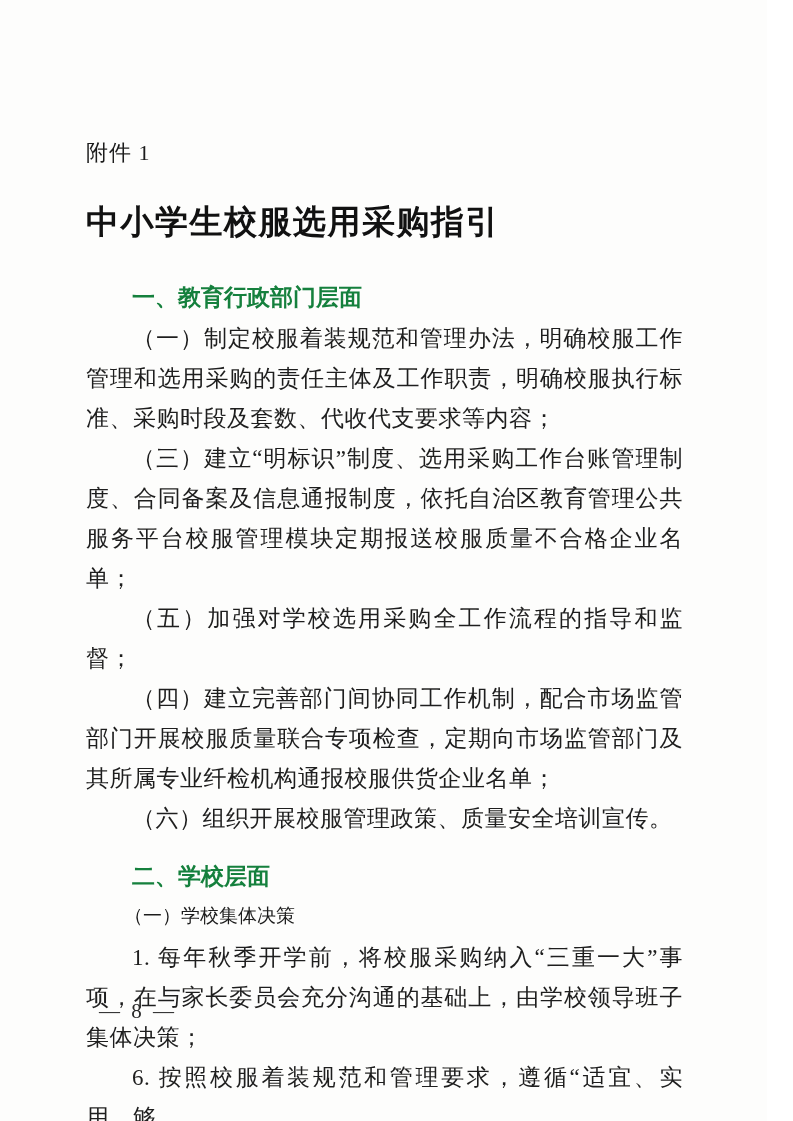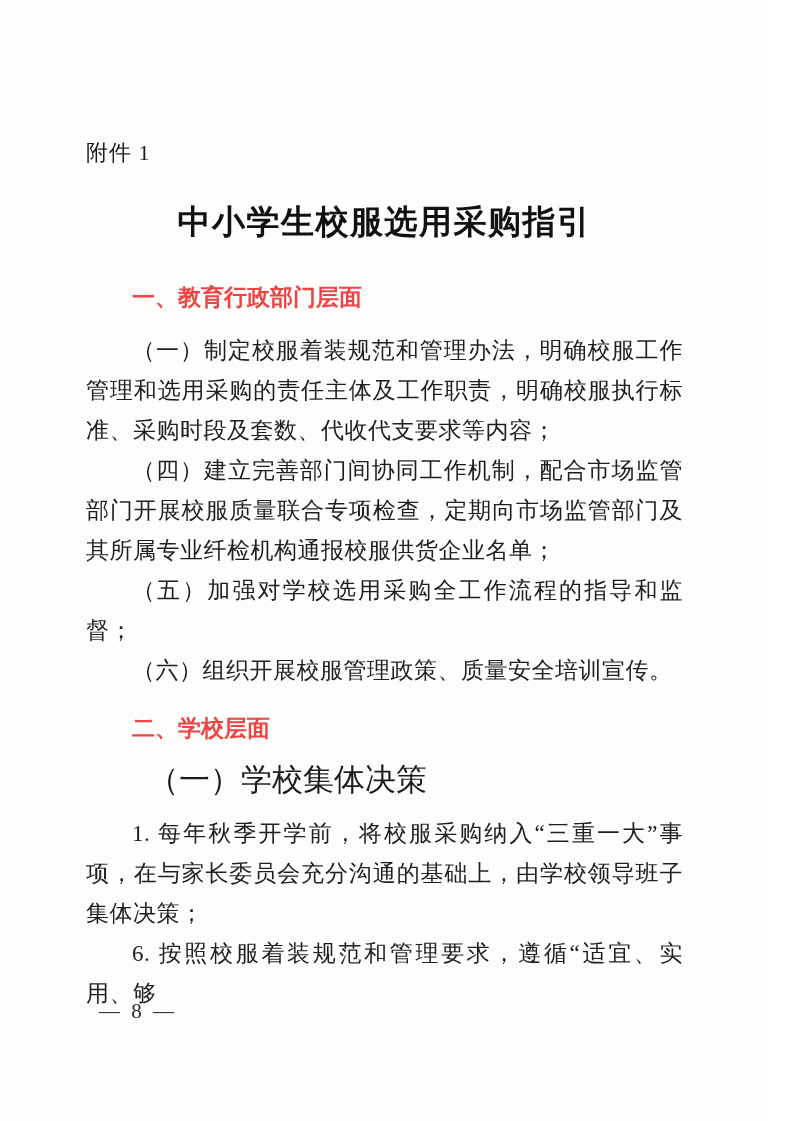--- a/index.html
+++ b/index.html
@@ -19,57 +19,55 @@
     padding: 138px 84px 0 86px;
   }
   .attachment {
     font-size: 22px;
     line-height: 30px;
     letter-spacing: 1px;
     color: #1c1c1c;
   }
   .doc-title {
     margin: 32px 0 0 0;
-    text-align: center;
     font-size: 33px;
     font-weight: bold;
     letter-spacing: 1.5px;
     line-height: 44px;
     color: #111111;
     font-family: "Liberation Serif", "DejaVu Serif", serif;
   }
   .section-heading {
     margin-top: 33px;
     font-size: 23px;
     font-weight: bold;
     text-indent: 2em;
     line-height: 40px;
-    color: #ef4444;
+    color: #15803d;
     font-family: "Liberation Sans", "DejaVu Sans", sans-serif;
   }
   .sub-heading {
-    font-size: 31px;
+    font-size: 19px;
     font-weight: normal;
     text-indent: 2em;
     line-height: 40px;
     color: #1c1c1c;
     font-family: "Liberation Serif", "DejaVu Serif", serif;
-    margin-top: 12px;
   }
   .para {
     margin: 0;
     font-size: 23px;
     line-height: 40px;
     text-indent: 2em;
     text-align: justify;
     letter-spacing: 0.5px;
     color: #1e1e1e;
   }
   .body-block {
-    margin-top: 14px;
+    margin-top: 2px;
   }
   .page-number {
     position: absolute;
     left: 99px;
     top: 999px;
     font-size: 21px;
     letter-spacing: 3px;
     color: #2a2a2a;
     font-family: "Liberation Serif", "DejaVu Serif", serif;
   }
@@ -80,22 +78,23 @@
 <div class="page">
 
   <div class="attachment">附件 1</div>
 
   <h1 class="doc-title">中小学生校服选用采购指引</h1>
 
   <div class="section-heading">一、教育行政部门层面</div>
 
   <div class="body-block">
     <p class="para">（一）制定校服着装规范和管理办法，明确校服工作管理和选用采购的责任主体及工作职责，明确校服执行标准、采购时段及套数、代收代支要求等内容；</p>
+    <p class="para">（三）建立“明标识”制度、选用采购工作台账管理制度、合同备案及信息通报制度，依托自治区教育管理公共服务平台校服管理模块定期报送校服质量不合格企业名单；</p>
+    <p class="para">（五）加强对学校选用采购全工作流程的指导和监督；</p>
     <p class="para">（四）建立完善部门间协同工作机制，配合市场监管部门开展校服质量联合专项检查，定期向市场监管部门及其所属专业纤检机构通报校服供货企业名单；</p>
-    <p class="para">（五）加强对学校选用采购全工作流程的指导和监督；</p>
     <p class="para">（六）组织开展校服管理政策、质量安全培训宣传。</p>
   </div>
 
   <div class="section-heading" style="margin-top:17px;">二、学校层面</div>
 
   <div class="sub-heading">（一）学校集体决策</div>
 
   <div class="body-block">
     <p class="para">1. 每年秋季开学前，将校服采购纳入“三重一大”事项，在与家长委员会充分沟通的基础上，由学校领导班子集体决策；</p>
     <p class="para">6. 按照校服着装规范和管理要求，遵循“适宜、实用、够</p>

